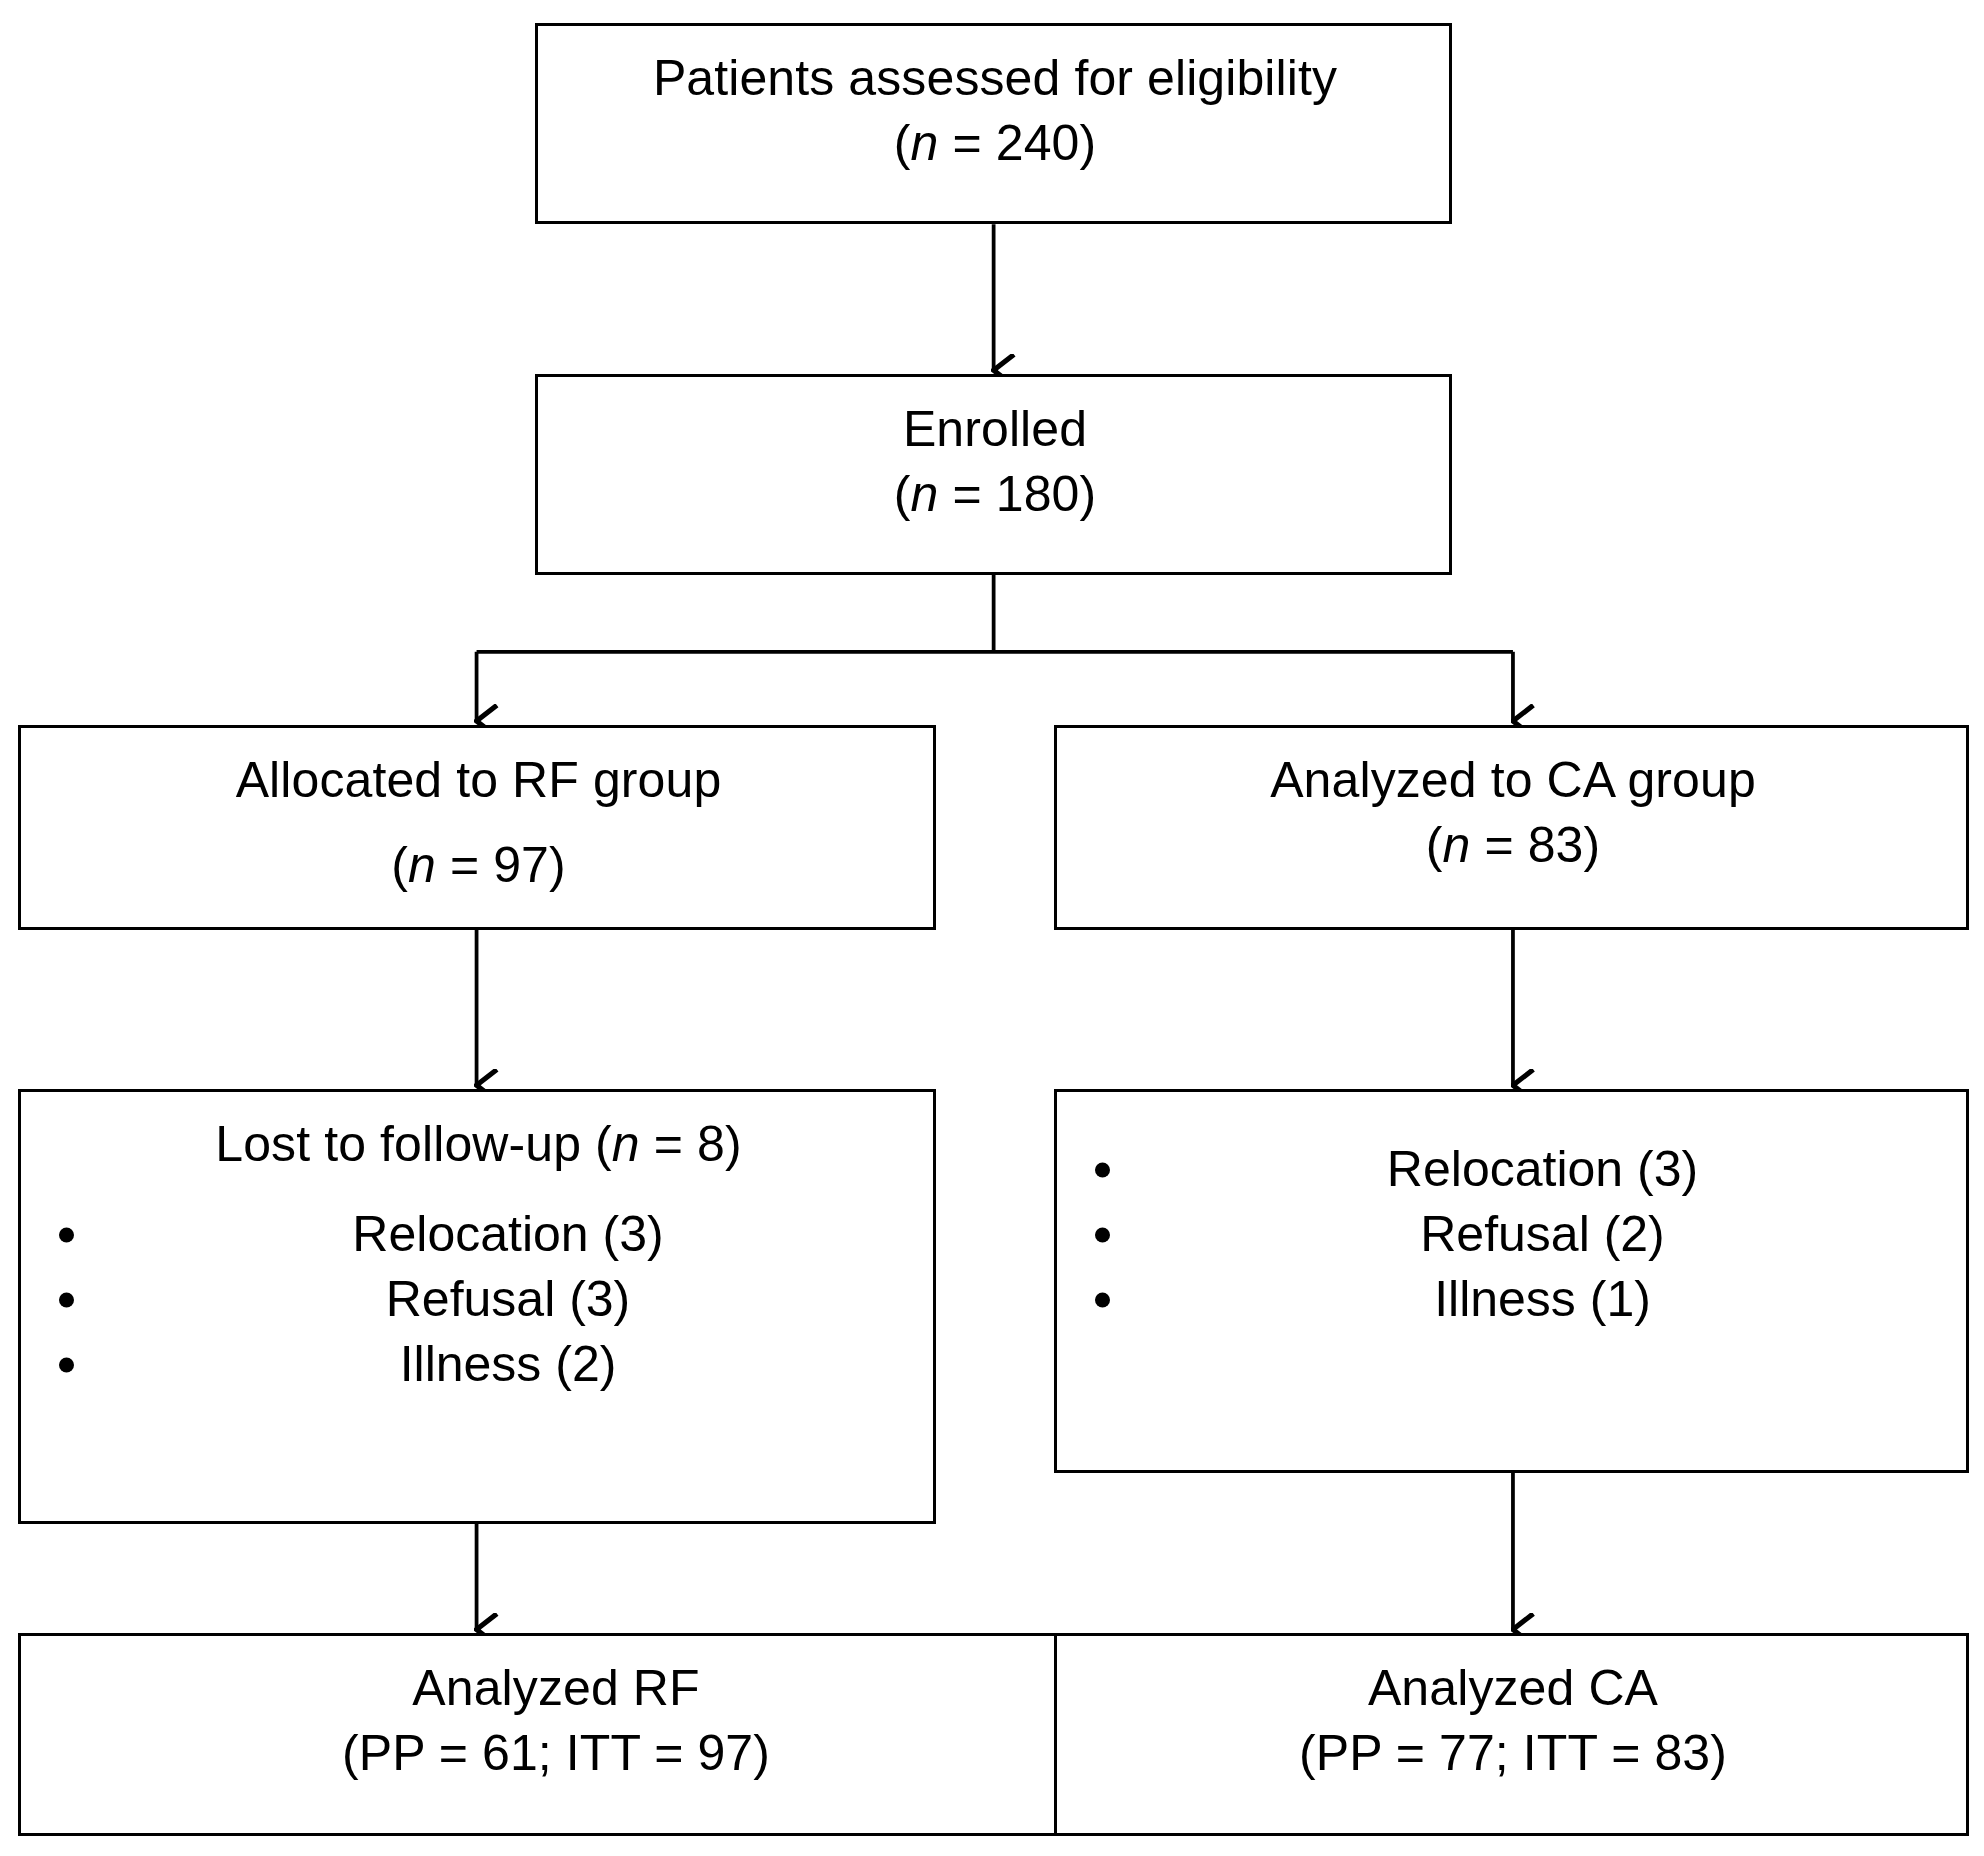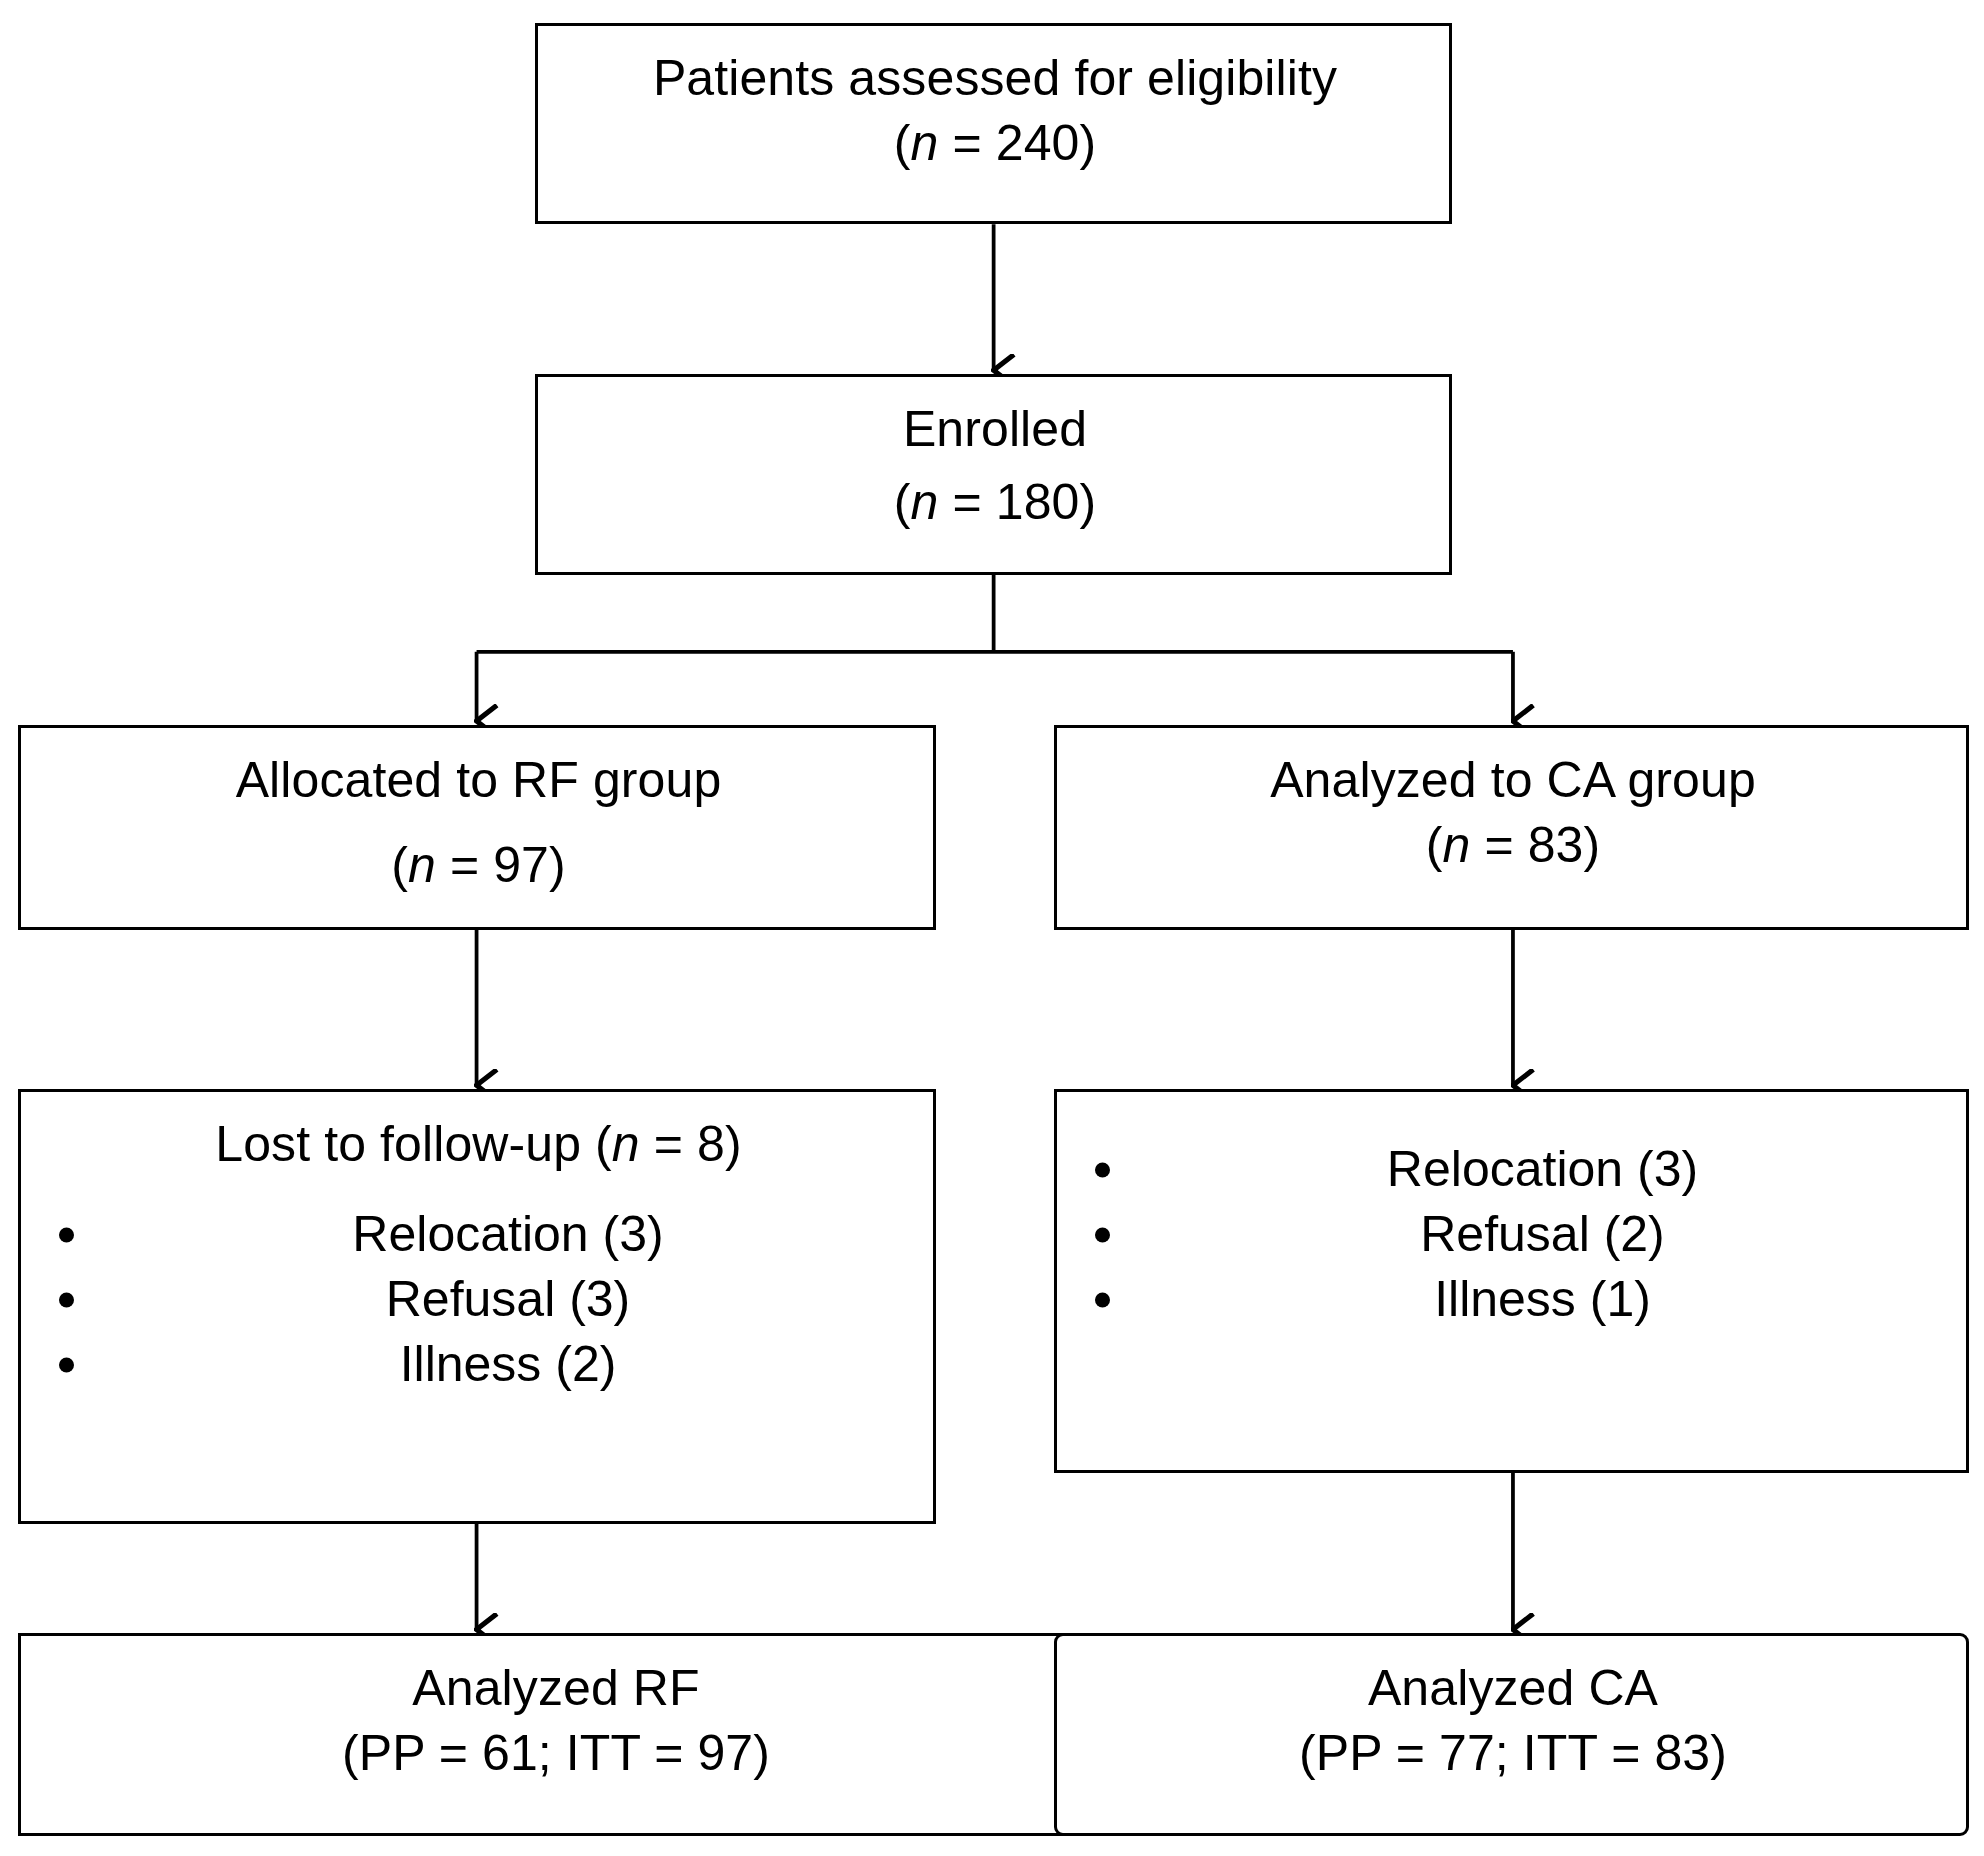--- a/index.html
+++ b/index.html
@@ -55,27 +55,27 @@
     left: 12px;
     top: 50%;
     transform: translateY(-50%);
     width: 15px;
     height: 15px;
     border-radius: 50%;
     background: #000000;
   }
   
   #node-eligibility { left: 535px;  top: 23px;   width: 917px; height: 201px; }
-  #node-enrolled    { left: 535px;  top: 374px;  width: 917px; height: 201px; gap: 8px; }
+  #node-enrolled    { left: 535px;  top: 374px;  width: 917px; height: 201px; }
   #node-alloc-rf    { left: 18px;   top: 725px;  width: 918px; height: 205px; gap: 20px; }
   #node-alloc-ca    { left: 1054px; top: 725px;  width: 915px; height: 205px; }
   #node-lost-rf     { left: 18px;   top: 1089px; width: 918px; height: 435px; }
   #node-lost-ca     { left: 1054px; top: 1089px; width: 915px; height: 384px; }
   #node-analyzed-rf { left: 18px;   top: 1633px; width: 1073px; height: 203px; }
-  #node-analyzed-ca { left: 1054px; top: 1633px; width: 915px; height: 203px; border-radius: 9px; }
+  #node-analyzed-ca { left: 1054px; top: 1633px; width: 915px; height: 203px; }
 
   #connectors {
     position: absolute;
     left: 0;
     top: 0;
     width: 1985px;
     height: 1856px;
     pointer-events: none;
   }
 </style>

